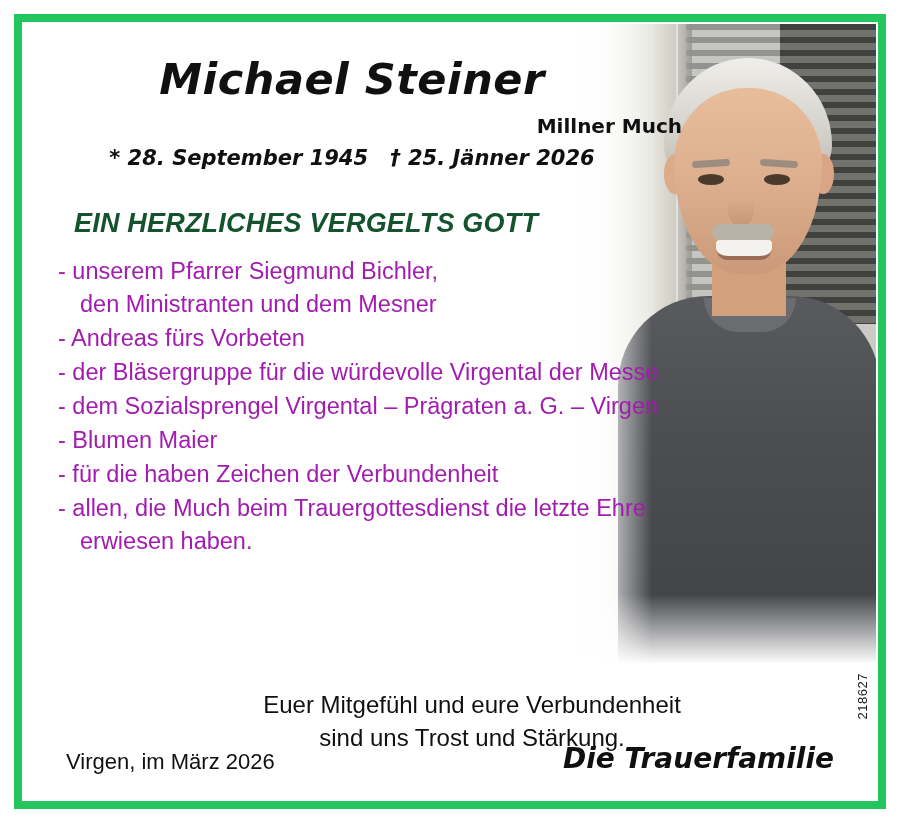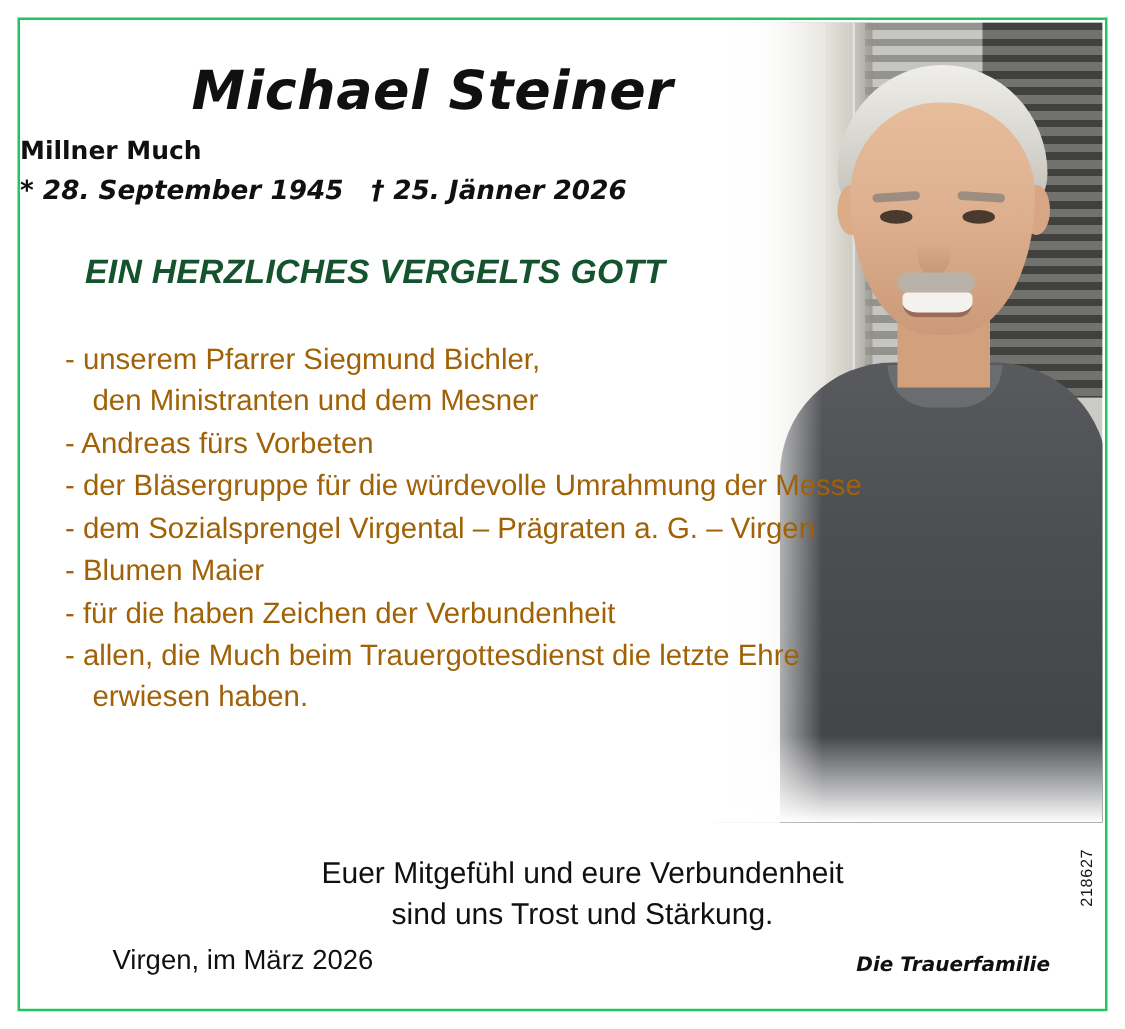--- a/index.html
+++ b/index.html
@@ -22,21 +22,21 @@
     background: #ffffff;
     border: 6px solid #ffffff;
     overflow: hidden;
   }
   .frame {
     position: absolute;
     left: 8px;
     top: 8px;
     right: 8px;
     bottom: 8px;
-    border: 2px solid #22c55e;
+    border: 8px solid #22c55e;
     box-sizing: border-box;
     background: #ffffff;
     overflow: hidden;
   }
 
   
   .photo {
     position: absolute;
     right: 2px;
     top: 2px;
@@ -253,32 +253,32 @@
     font-size: 43px;
     letter-spacing: 0.5px;
     color: #101010;
     white-space: nowrap;
   }
   .nickname {
     position: absolute;
     left: 0;
     top: 92px;
     width: 660px;
-    text-align: left;
+    text-align: right;
     font-family: "DejaVu Sans", sans-serif;
     font-weight: bold;
     font-size: 20px;
     color: #101010;
   }
   .dates {
     position: absolute;
     left: 0;
     top: 124px;
     width: 660px;
-    text-align: left;
+    text-align: center;
     font-family: "DejaVu Sans", sans-serif;
     font-weight: bold;
     font-style: italic;
     font-size: 21px;
     color: #101010;
   }
   .dates .gap { display: inline-block; width: 22px; }
 
   .thanks-head {
     position: absolute;
@@ -288,25 +288,25 @@
     font-weight: bold;
     font-style: italic;
     font-size: 27px;
     letter-spacing: 0.2px;
     color: #14532d;
   }
 
   .list {
     position: absolute;
     left: 36px;
-    top: 255px;
+    top: 233px;
     width: 800px;
     font-size: 23.5px;
     line-height: 33px;
-    color: #a16207;
+    color: #a21caf;
   }
   .list .item {
     display: block;
     white-space: pre-line;
     padding-left: 22px;
     text-indent: -22px;
     margin-bottom: 1px;
   }
 
   .closing {
@@ -320,30 +320,29 @@
     color: #101010;
     white-space: pre-line;
   }
 
   .place-date {
     position: absolute;
     left: 44px;
     bottom: 26px;
     font-size: 22px;
     color: #101010;
-    margin-left: 30px;
   }
   .family {
     position: absolute;
     right: 44px;
     bottom: 26px;
     font-family: "DejaVu Sans", sans-serif;
     font-weight: bold;
     font-style: italic;
-    font-size: 16px;
+    font-size: 28px;
     color: #101010;
   }
   .refnum {
     position: absolute;
     right: 8px;
     bottom: 128px;
     font-size: 13px;
     color: #1a1a1a;
     transform: rotate(-90deg);
     transform-origin: right bottom;
@@ -391,21 +390,21 @@
     <div class="dates">
       <span>* 28. September 1945</span><span class="gap"></span><span>† 25. Jänner 2026</span>
     </div>
 
     <div class="thanks-head">EIN HERZLICHES VERGELTS GOTT</div>
 
     <div class="list">
       <span class="item">- unserem Pfarrer Siegmund Bichler,
   den Ministranten und dem Mesner</span>
       <span class="item">- Andreas fürs Vorbeten</span>
-      <span class="item">- der Bläsergruppe für die würdevolle Umrahmung der Messe</span>
+      <span class="item">- der Bläsergruppe für die würdevolle Virgental der Messe</span>
       <span class="item">- dem Sozialsprengel Virgental – Prägraten a. G. – Virgen</span>
       <span class="item">- Blumen Maier</span>
       <span class="item">- für die haben Zeichen der Verbundenheit</span>
       <span class="item">- allen, die Much beim Trauergottesdienst die letzte Ehre
   erwiesen haben.</span>
     </div>
 
     <div class="closing">Euer Mitgefühl und eure Verbundenheit
 sind uns Trost und Stärkung.</div>
 

